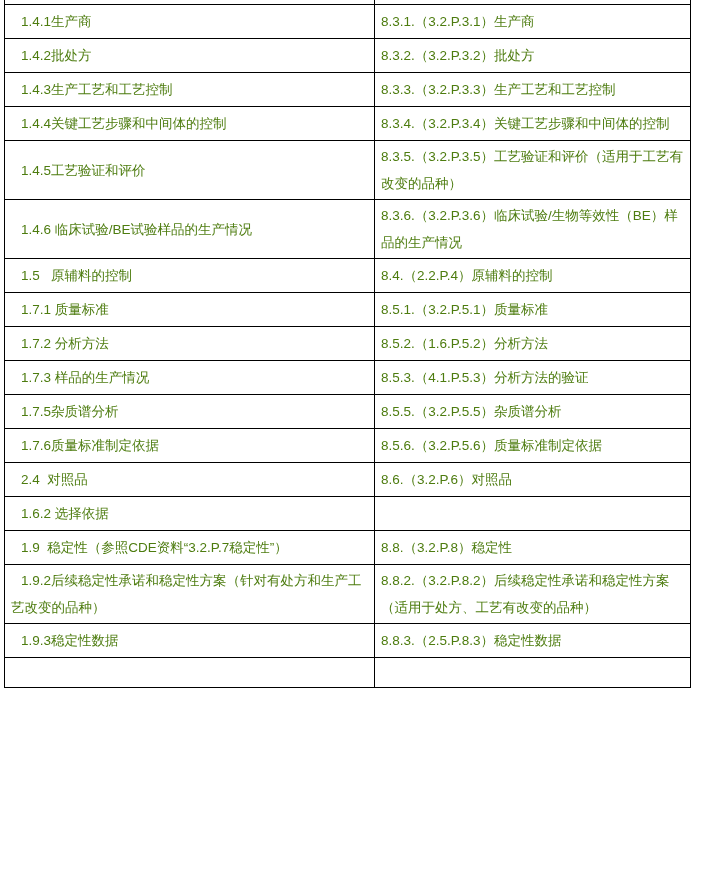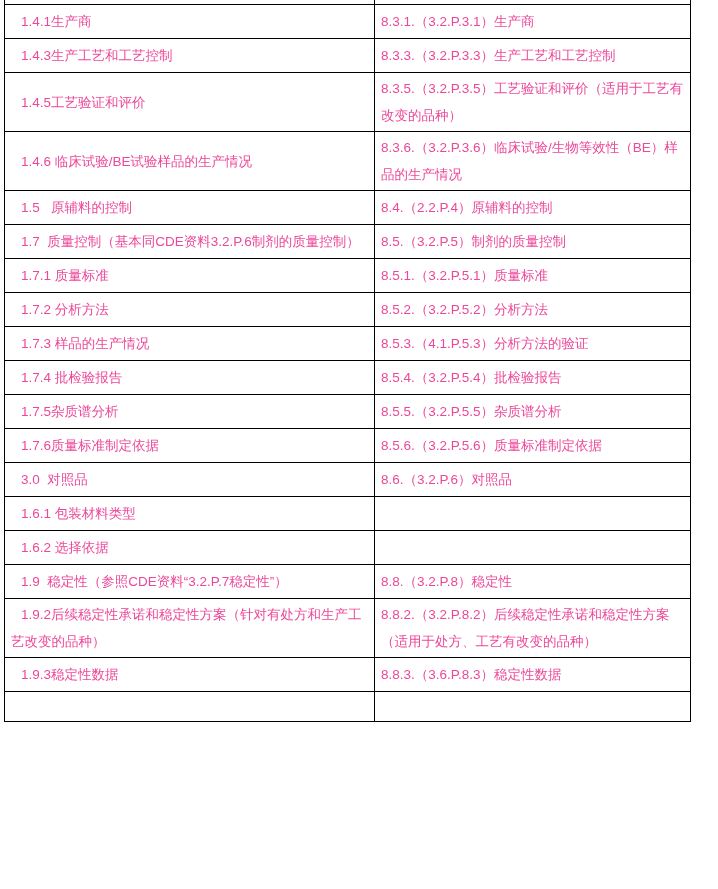--- a/index.html
+++ b/index.html
@@ -8,21 +8,21 @@
     background: #ffffff;
   }
   .page {
     position: relative;
     width: 718px;
     height: 889px;
     overflow: hidden;
     background: #ffffff;
     font-family: "Liberation Sans", "DejaVu Sans", sans-serif;
     font-size: 13.5px;
-    color: #ec4899;
+    color: #4d7c0f;
   }
   table.doc-table {
     position: absolute;
     left: 4px;
     top: -10px;
     width: 686px;
     border-collapse: collapse;
     table-layout: fixed;
   }
   col.c1 { width: 370px; }
@@ -62,86 +62,82 @@
     <tbody>
         <tr class="cut-top">
           <td class="cell-left"></td>
           <td class="cell-right"></td>
         </tr>
         <tr>
           <td class="cell-left">1.4.1生产商</td>
           <td class="cell-right">8.3.1.（3.2.P.3.1）生产商</td>
         </tr>
         <tr>
+          <td class="cell-left">1.4.2批处方</td>
+          <td class="cell-right">8.3.2.（3.2.P.3.2）批处方</td>
+        </tr>
+        <tr>
           <td class="cell-left">1.4.3生产工艺和工艺控制</td>
           <td class="cell-right">8.3.3.（3.2.P.3.3）生产工艺和工艺控制</td>
+        </tr>
+        <tr>
+          <td class="cell-left">1.4.4关键工艺步骤和中间体的控制</td>
+          <td class="cell-right">8.3.4.（3.2.P.3.4）关键工艺步骤和中间体的控制</td>
         </tr>
         <tr>
           <td class="cell-left">1.4.5工艺验证和评价</td>
           <td class="cell-right">8.3.5.（3.2.P.3.5）工艺验证和评价（适用于工艺有改变的品种）</td>
         </tr>
         <tr>
           <td class="cell-left">1.4.6 临床试验/BE试验样品的生产情况</td>
           <td class="cell-right">8.3.6.（3.2.P.3.6）临床试验/生物等效性（BE）样品的生产情况</td>
         </tr>
         <tr>
           <td class="cell-left">1.5   原辅料的控制</td>
           <td class="cell-right">8.4.（2.2.P.4）原辅料的控制</td>
         </tr>
         <tr>
-          <td class="cell-left">1.7  质量控制（基本同CDE资料3.2.P.6制剂的质量控制）</td>
-          <td class="cell-right">8.5.（3.2.P.5）制剂的质量控制</td>
-        </tr>
-        <tr>
           <td class="cell-left">1.7.1 质量标准</td>
           <td class="cell-right">8.5.1.（3.2.P.5.1）质量标准</td>
         </tr>
         <tr>
           <td class="cell-left">1.7.2 分析方法</td>
-          <td class="cell-right">8.5.2.（3.2.P.5.2）分析方法</td>
+          <td class="cell-right">8.5.2.（1.6.P.5.2）分析方法</td>
         </tr>
         <tr>
           <td class="cell-left">1.7.3 样品的生产情况</td>
           <td class="cell-right">8.5.3.（4.1.P.5.3）分析方法的验证</td>
-        </tr>
-        <tr>
-          <td class="cell-left">1.7.4 批检验报告</td>
-          <td class="cell-right">8.5.4.（3.2.P.5.4）批检验报告</td>
         </tr>
         <tr>
           <td class="cell-left">1.7.5杂质谱分析</td>
           <td class="cell-right">8.5.5.（3.2.P.5.5）杂质谱分析</td>
         </tr>
         <tr>
           <td class="cell-left">1.7.6质量标准制定依据</td>
           <td class="cell-right">8.5.6.（3.2.P.5.6）质量标准制定依据</td>
         </tr>
         <tr>
-          <td class="cell-left">3.0  对照品</td>
+          <td class="cell-left">2.4  对照品</td>
           <td class="cell-right">8.6.（3.2.P.6）对照品</td>
-        </tr>
-        <tr>
-          <td class="cell-left">1.6.1 包装材料类型</td>
-          <td class="cell-right"></td>
         </tr>
         <tr>
           <td class="cell-left">1.6.2 选择依据</td>
           <td class="cell-right"></td>
         </tr>
         <tr>
           <td class="cell-left">1.9  稳定性（参照CDE资料“3.2.P.7稳定性”）</td>
           <td class="cell-right">8.8.（3.2.P.8）稳定性</td>
         </tr>
         <tr>
           <td class="cell-left">1.9.2后续稳定性承诺和稳定性方案（针对有处方和生产工艺改变的品种）</td>
           <td class="cell-right">8.8.2.（3.2.P.8.2）后续稳定性承诺和稳定性方案（适用于处方、工艺有改变的品种）</td>
         </tr>
         <tr>
           <td class="cell-left">1.9.3稳定性数据</td>
-          <td class="cell-right">8.8.3.（3.6.P.8.3）稳定性数据</td>
+          <td class="cell-right">8.8.3.（2.5.P.8.3）稳定性数据</td>
         </tr>
         <tr class="cut-bottom">
           <td class="cell-left"></td>
           <td class="cell-right"></td>
         </tr>
       </tbody>
   </table>
 </div>
 
 </body></html>

